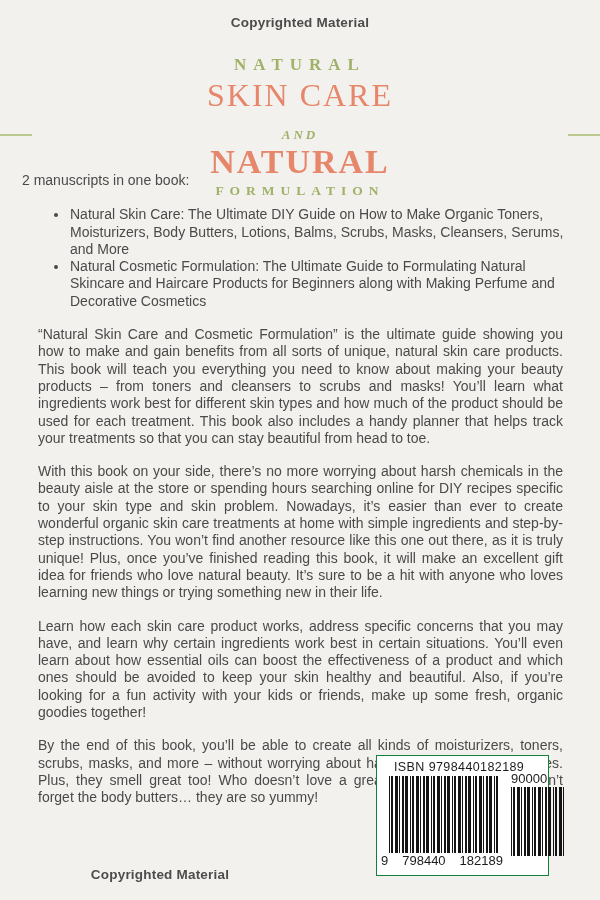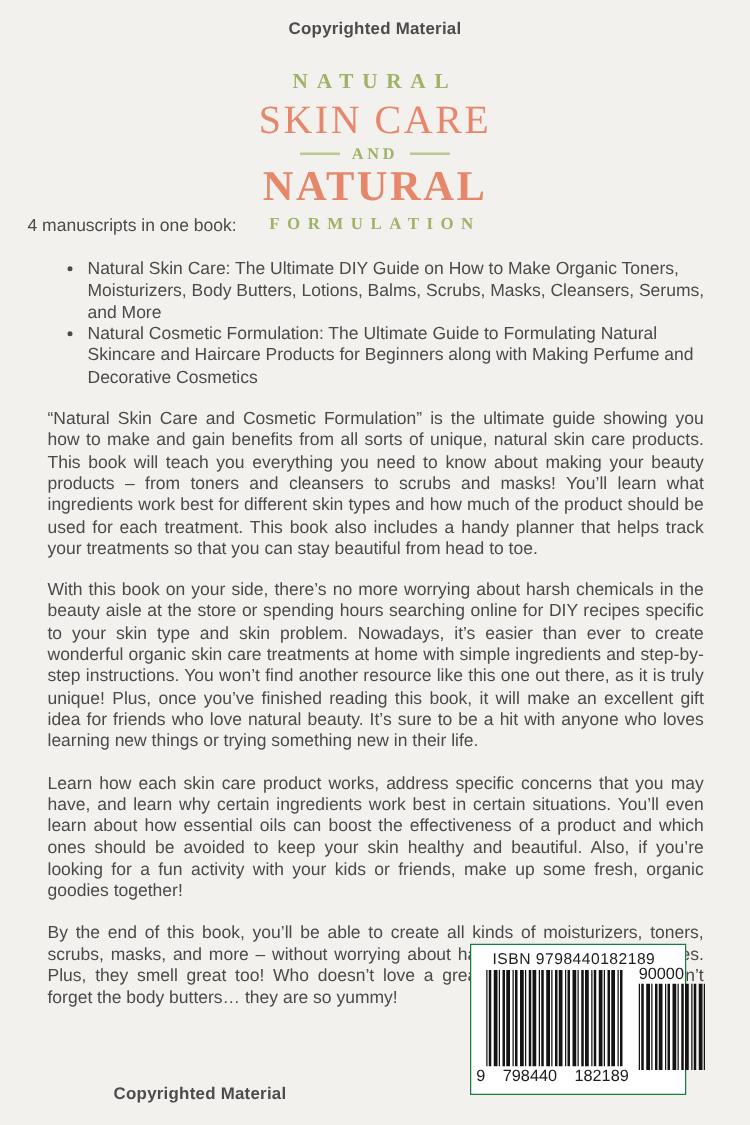--- a/index.html
+++ b/index.html
@@ -33,22 +33,23 @@
   }
   .title-natural{
     font-size:17px;letter-spacing:7px;color:var(--title-green);
     font-weight:bold;
   }
   .title-skincare{
     font-size:32px;letter-spacing:2px;color:var(--title-coral);
     margin-top:2px;font-weight:normal;
   }
   .title-and-row{
-    display:flex;align-items:center;justify-content:center;gap:9px;
-    margin-top:1px;
+    display:flex;align-items:center;justify-content:space-between;gap:9px;
+    margin-top:13px;
+    font-style:italic;
   }
   .and-divider{
     display:inline-block;width:32px;height:0;
     border-top:2px solid var(--divider-green);
   }
   .title-and{
     font-size:13px;letter-spacing:3px;color:var(--title-green);
     font-weight:bold;
   }
   .title-cosmetic{
@@ -106,21 +107,21 @@
   <div class="title-and-row">
     <span class="and-divider"></span>
     <span class="title-and">AND</span>
     <span class="and-divider"></span>
   </div>
   <div class="title-cosmetic">NATURAL</div>
   <div class="title-formulation">FORMULATION</div>
 </div>
 
 <div class="content">
-  <div class="intro-heading">4 manuscripts in one book:</div>
+  <div class="intro-heading">2 manuscripts in one book:</div>
   <ul class="intro-list">
     <li>Natural Skin Care: The Ultimate DIY Guide on How to Make Organic Toners, Moisturizers, Body Butters, Lotions, Balms, Scrubs, Masks, Cleansers, Serums, and More</li>
     <li>Natural Cosmetic Formulation: The Ultimate Guide to Formulating Natural Skincare and Haircare Products for Beginners along with Making Perfume and Decorative Cosmetics</li>
   </ul>
   <div class="description">
     <p>“Natural Skin Care and Cosmetic Formulation” is the ultimate guide showing you how to make and gain benefits from all sorts of unique, natural skin care products. This book will teach you everything you need to know about making your beauty products – from toners and cleansers to scrubs and masks! You’ll learn what ingredients work best for different skin types and how much of the product should be used for each treatment. This book also includes a handy planner that helps track your treatments so that you can stay beautiful from head to toe.</p>
     <p>With this book on your side, there’s no more worrying about harsh chemicals in the beauty aisle at the store or spending hours searching online for DIY recipes specific to your skin type and skin problem. Nowadays, it’s easier than ever to create wonderful organic skin care treatments at home with simple ingredients and step-by-step instructions. You won’t find another resource like this one out there, as it is truly unique! Plus, once you’ve finished reading this book, it will make an excellent gift idea for friends who love natural beauty. It’s sure to be a hit with anyone who loves learning new things or trying something new in their life.</p>
     <p>Learn how each skin care product works, address specific concerns that you may have, and learn why certain ingredients work best in certain situations. You’ll even learn about how essential oils can boost the effectiveness of a product and which ones should be avoided to keep your skin healthy and beautiful. Also, if you’re looking for a fun activity with your kids or friends, make up some fresh, organic goodies together!</p>
     <p>By the end of this book, you’ll be able to create all kinds of moisturizers, toners, scrubs, masks, and more – without worrying about harmful chemicals or additives. Plus, they smell great too! Who doesn’t love a great-smelling face mask? Don’t forget the body butters… they are so yummy!</p>
   </div>

